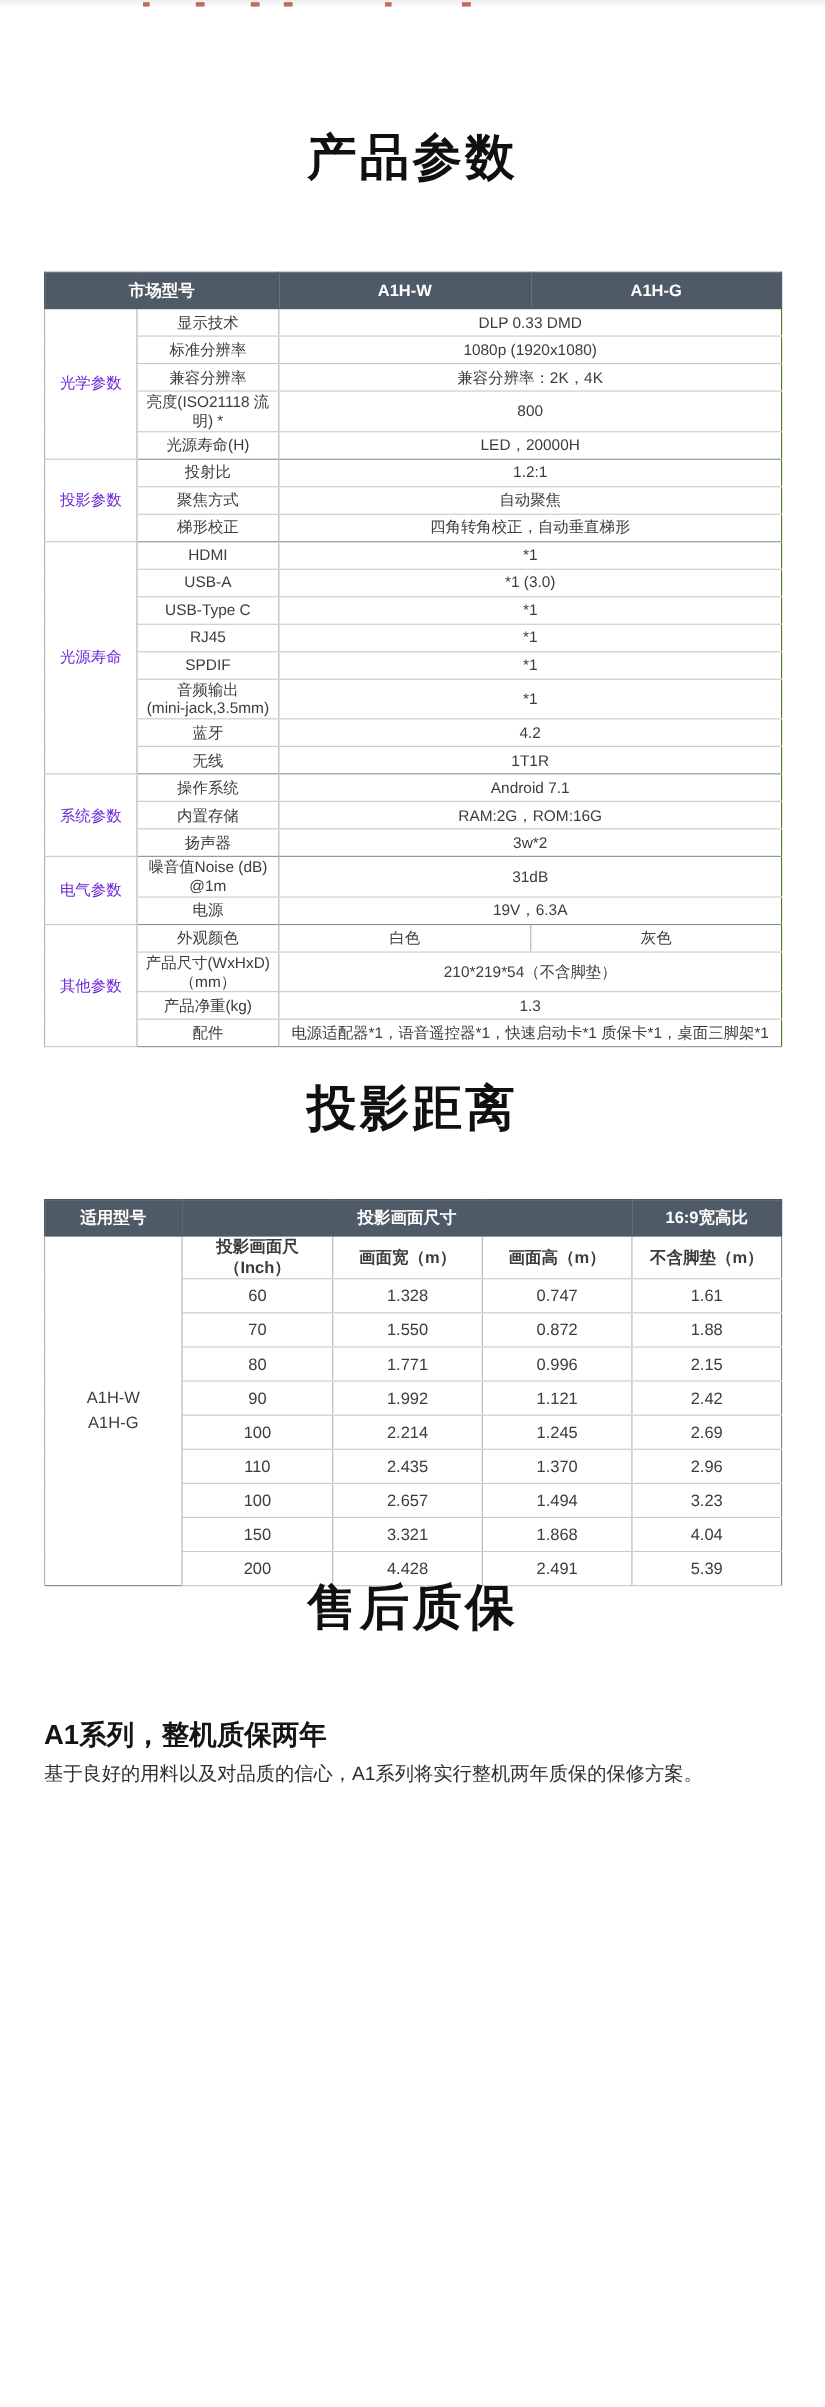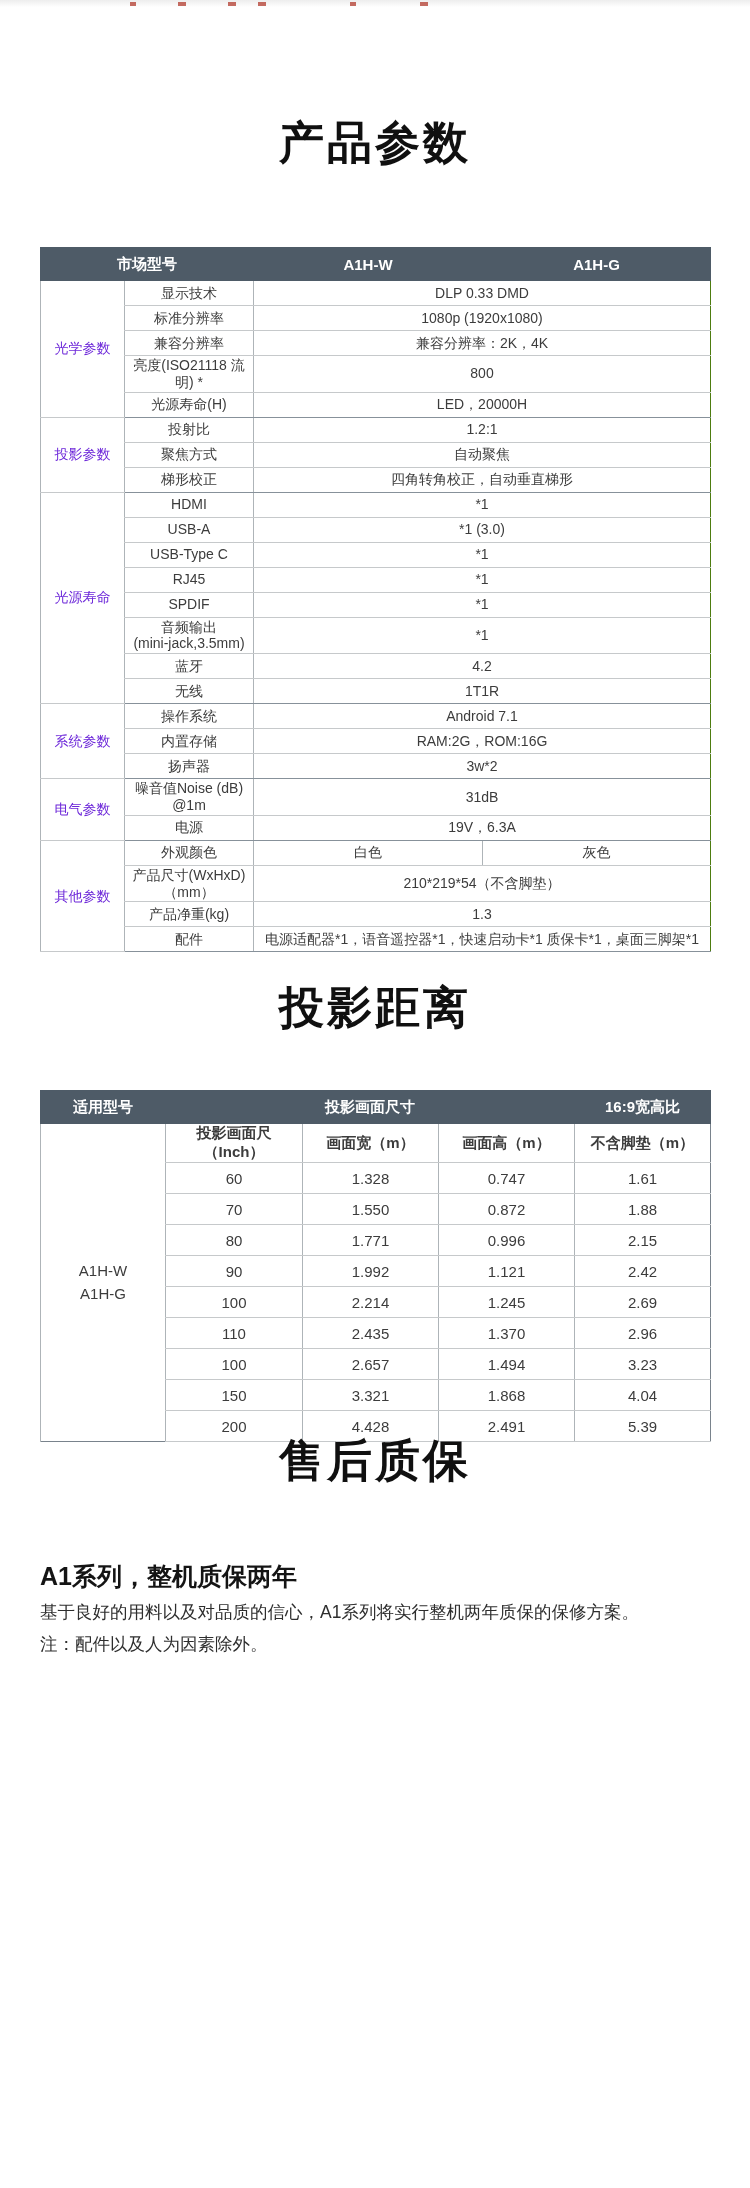--- a/index.html
+++ b/index.html
@@ -291,16 +291,15 @@
           <td class="num-cell">2.491</td>
           <td class="num-cell">5.39</td>
         </tr>
       </tbody>
   </table>
 
   <h1 class="sec-title t3">售后质保</h1>
 
   <h2 class="warranty-heading">A1系列，整机质保两年</h2>
   <p class="warranty-body">基于良好的用料以及对品质的信心，A1系列将实行整机两年质保的保修方案。</p>
-  <p class="warranty-note">注：配件以及人为因素除外。</p>
 
 
 </div>
 
 </body></html>

